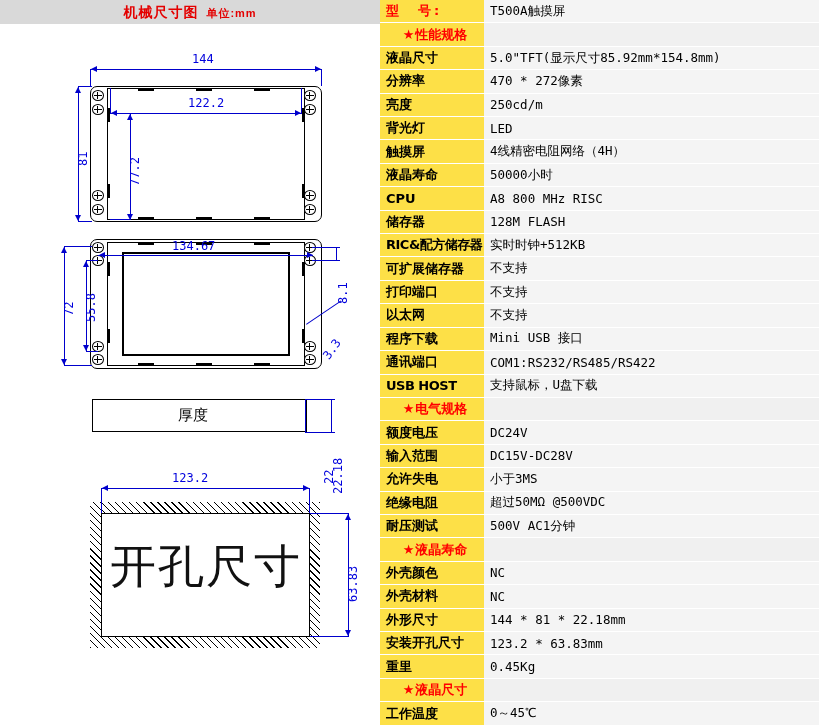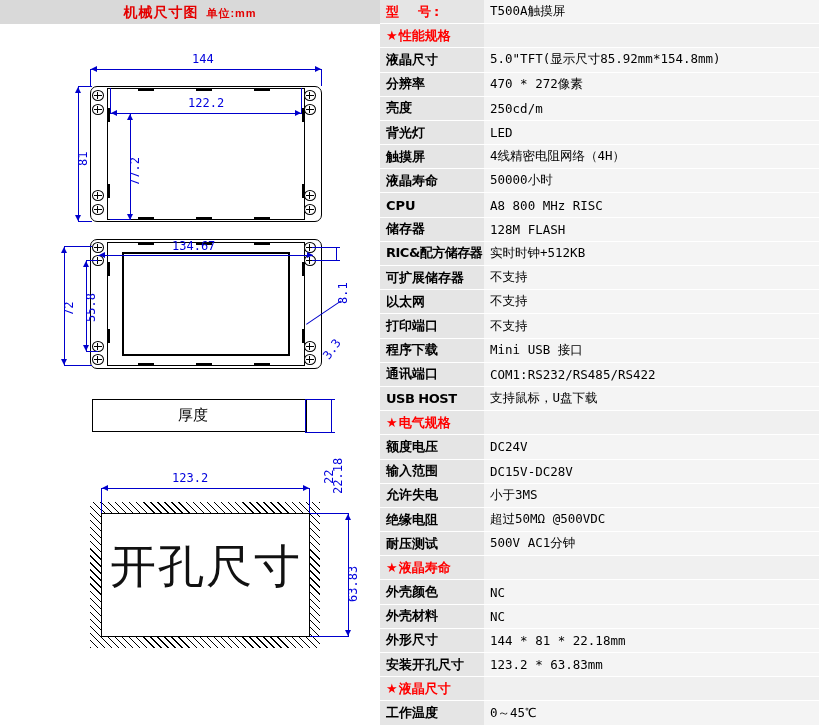--- a/index.html
+++ b/index.html
@@ -66,33 +66,33 @@
     position:absolute;left:380px;top:0;width:439px;height:726px;
     border-collapse:collapse;
     table-layout:fixed;
   }
   .spec td{
     height:22px;padding:0 0 0 6px;vertical-align:middle;
     font-size:13px;color:#000;border:0;
   }
   .spec tr{height:22px;}
   td.k{
-    width:98px;background:#e5e5e5;font-weight:bold;
+    width:98px;background:#fde047;font-weight:bold;
     font-family:"DejaVu Sans","Liberation Sans",sans-serif;
     border-bottom:1px solid #ffffff;
     white-space:nowrap;overflow:hidden;
   }
   td.v{
     background:#f4f4f4;
     font-family:"DejaVu Sans Mono","Liberation Mono",monospace;
     font-size:12.5px;
     border-bottom:1px solid #ffffff;
     white-space:nowrap;overflow:hidden;
   }
-  tr.section td.k{color:#ff0000;}
+  tr.section td.k{color:#ff0000;text-align:center;}
   tr.section td.v{background:#f0f0f0;}
   .star{color:#ff0000;margin-right:1px;}
   td.k.wide{letter-spacing:-0.5px;}
   .modelkey{letter-spacing:3px;}
 </style>
 </head>
 <body>
 
 <div id="page">
 
@@ -294,25 +294,25 @@
         </tr>
         <tr>
           <td class="k wide">RIC&amp;配方储存器</td>
           <td class="v">实时时钟+512KB</td>
         </tr>
         <tr>
           <td class="k">可扩展储存器</td>
           <td class="v">不支持</td>
         </tr>
         <tr>
+          <td class="k">打印端口</td>
+          <td class="v">不支持</td>
+        </tr>
+        <tr>
           <td class="k">以太网</td>
-          <td class="v">不支持</td>
-        </tr>
-        <tr>
-          <td class="k">打印端口</td>
           <td class="v">不支持</td>
         </tr>
         <tr>
           <td class="k">程序下载</td>
           <td class="v">Mini USB 接口</td>
         </tr>
         <tr>
           <td class="k">通讯端口</td>
           <td class="v">COM1:RS232/RS485/RS422</td>
         </tr>
@@ -357,20 +357,24 @@
           <td class="v">NC</td>
         </tr>
         <tr>
           <td class="k">外形尺寸</td>
           <td class="v">144 * 81 * 22.18mm</td>
         </tr>
         <tr>
           <td class="k">安装开孔尺寸</td>
           <td class="v">123.2 * 63.83mm</td>
         </tr>
+        <tr>
+          <td class="k">重里</td>
+          <td class="v">0.45Kg</td>
+        </tr>
         <tr class="section">
           <td class="k"><span class="star">★</span><span>液晶尺寸</span></td>
           <td class="v"></td>
         </tr>
         <tr>
           <td class="k">工作温度</td>
           <td class="v">0～45℃</td>
         </tr>
       </tbody>
   </table>

